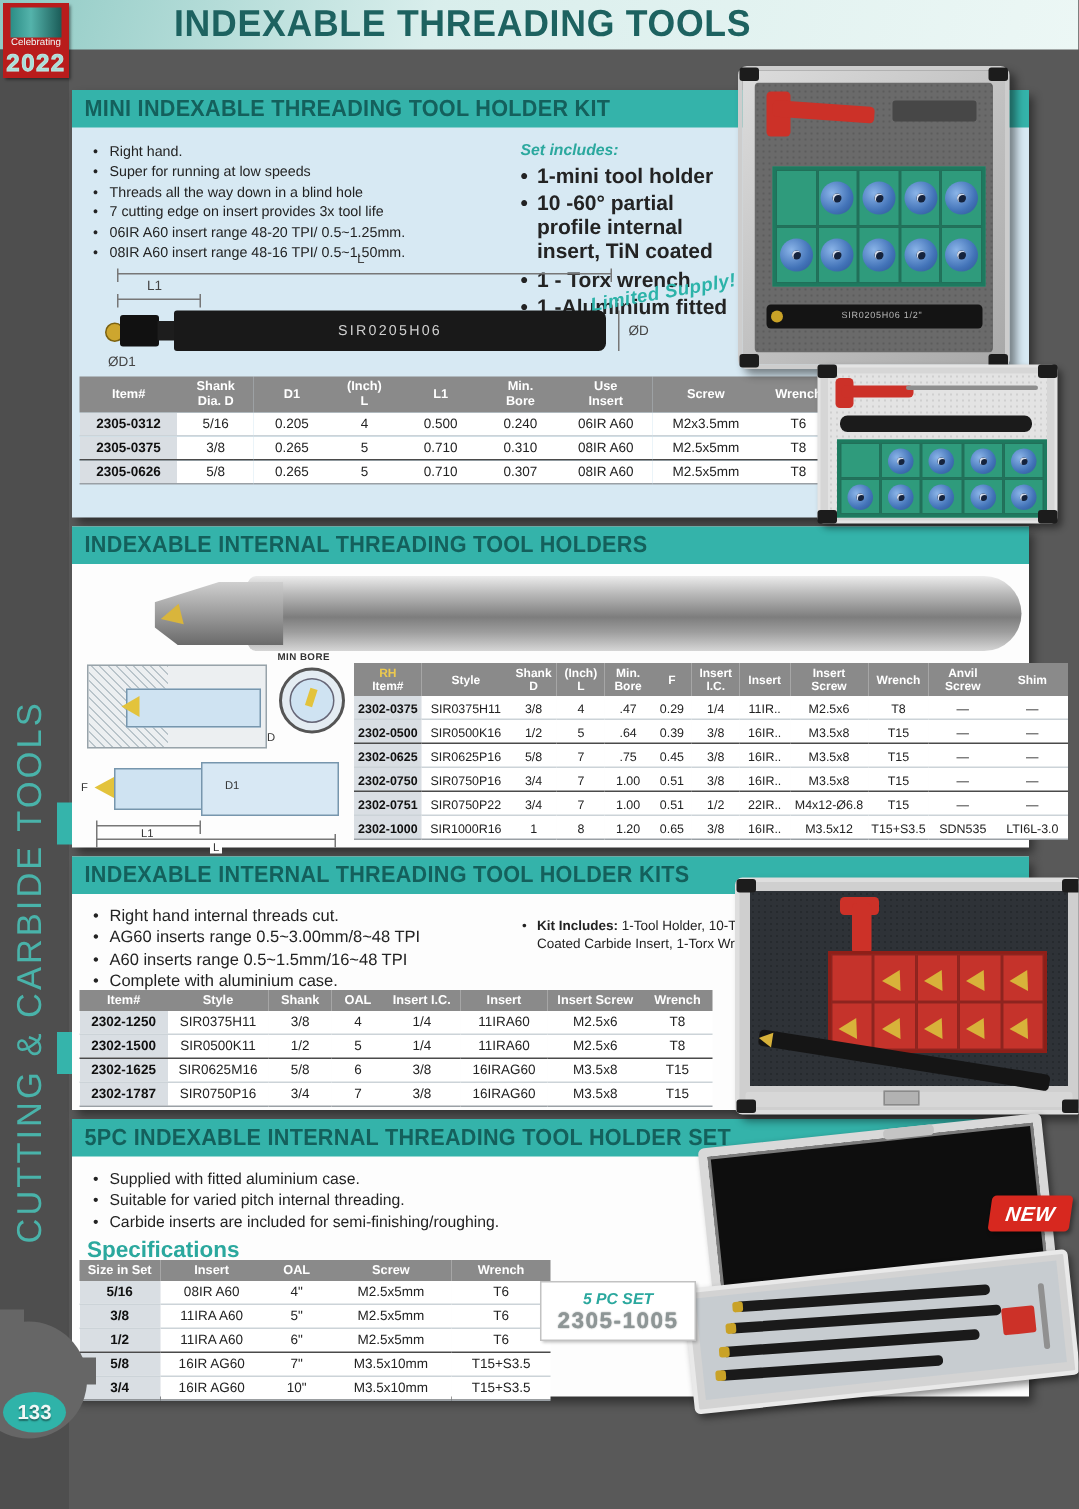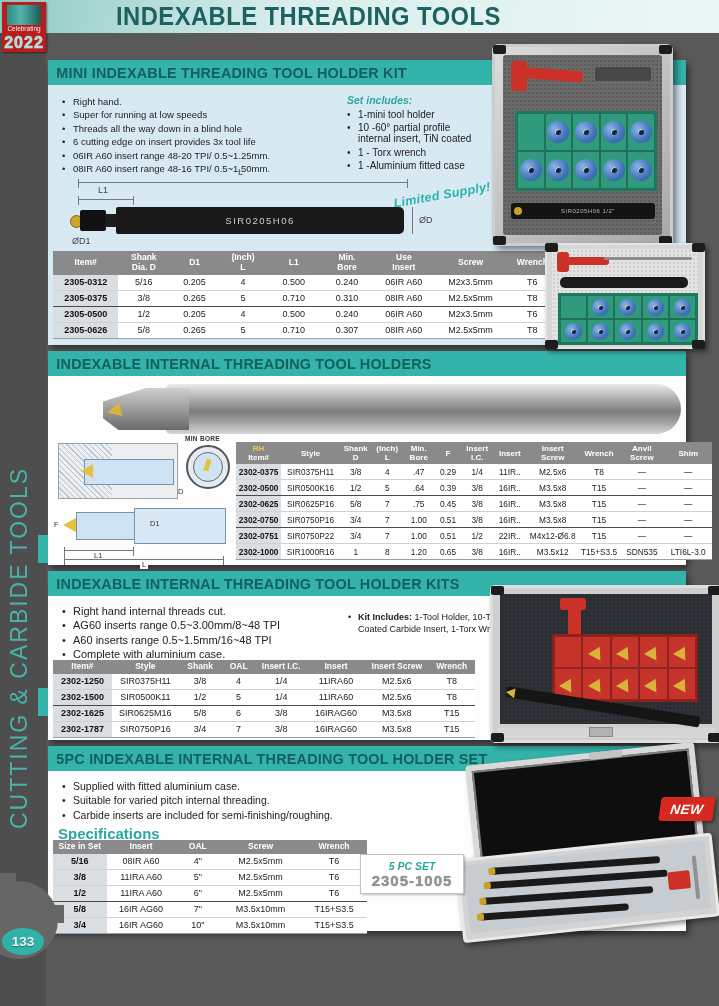--- a/index.html
+++ b/index.html
@@ -44,21 +44,21 @@
   
   ul.bullets{list-style:none;margin:0;padding:0;position:absolute;}
   ul.bullets li{position:relative;padding-left:11px;margin:2.5px 0;color:#232323;}
   ul.bullets li::before{content:"•";position:absolute;left:0;top:0;}
   .s1 ul.main{left:14px;top:33px;width:260px;font-size:9.5px;}
   .s3 ul.main{left:14px;top:31px;width:300px;font-size:11px;}
   .s4 ul.main{left:14px;top:31px;width:330px;font-size:10.5px;}
   .set-includes{position:absolute;left:299px;top:34px;width:138px;}
   .si-title{color:#2ba89e;font-weight:bold;font-style:italic;font-size:10.5px;margin-bottom:2px;}
   .set-includes ul{position:static;}
-  .set-includes li{font-size:10px;font-weight:normal;color:#22333a;margin:2.5px 0;}
+  .set-includes li{font-size:14px;font-weight:bold;color:#22333a;margin:2.5px 0;}
   .kit-includes{position:absolute;left:300px;top:40px;width:172px;font-size:9px;
     color:#222;padding-left:10px;line-height:1.35;}
   .kit-includes::before{content:"•";position:absolute;left:0;top:0;}
   .kit-includes b{font-weight:800;}
   .limited{position:absolute;left:345px;top:128px;color:#2cb3a9;font-weight:bold;
     font-style:italic;font-size:12.5px;transform:rotate(-10deg);letter-spacing:.3px;}
   .specs{position:absolute;left:10px;top:79px;color:#2ba89e;font-weight:bold;
     font-size:15px;}
   
   .tblwrap{position:absolute;}
@@ -253,21 +253,21 @@
 <div class="page-num">133</div>
 
 <section class="sec s1">
   <div class="sec-title">
     <span>MINI INDEXABLE THREADING TOOL HOLDER KIT</span>
   </div>
   <ul class="bullets main">
       <li>Right hand.</li>
       <li>Super for running at low speeds</li>
       <li>Threads all the way down in a blind hole</li>
-      <li>6 cutting edge on insert provides 3x tool life</li>
+      <li>7 cutting edge on insert provides 3x tool life</li>
       <li>06IR A60 insert range 48-20 TPI/ 0.5~1.25mm.</li>
       <li>08IR A60 insert range 48-16 TPI/ 0.5~1.50mm.</li>
     </ul>
   <div class="set-includes">
     <div class="si-title">Set includes:</div>
     <ul class="bullets">
         <li>1-mini tool holder</li>
         <li>10 -60° partial profile internal insert, TiN coated</li>
         <li>1 - Torx wrench</li>
         <li>1 -Aluminium fitted case</li>
@@ -321,31 +321,20 @@
           <tr class="group-end">
             <td class="first-col">2305-0375</td>
             <td>3/8</td>
             <td>0.265</td>
             <td>5</td>
             <td>0.710</td>
             <td>0.310</td>
             <td>08IR A60</td>
             <td>M2.5x5mm</td>
             <td>T8</td>
-          </tr>
-          <tr>
-            <td class="first-col">2305-0500</td>
-            <td>1/2</td>
-            <td>0.205</td>
-            <td>4</td>
-            <td>0.500</td>
-            <td>0.240</td>
-            <td>06IR A60</td>
-            <td>M2x3.5mm</td>
-            <td>T6</td>
           </tr>
           <tr>
             <td class="first-col">2305-0626</td>
             <td>5/8</td>
             <td>0.265</td>
             <td>5</td>
             <td>0.710</td>
             <td>0.307</td>
             <td>08IR A60</td>
             <td>M2.5x5mm</td>

